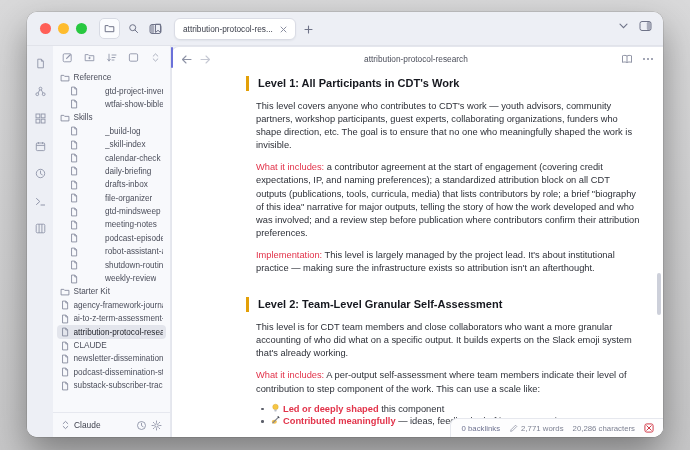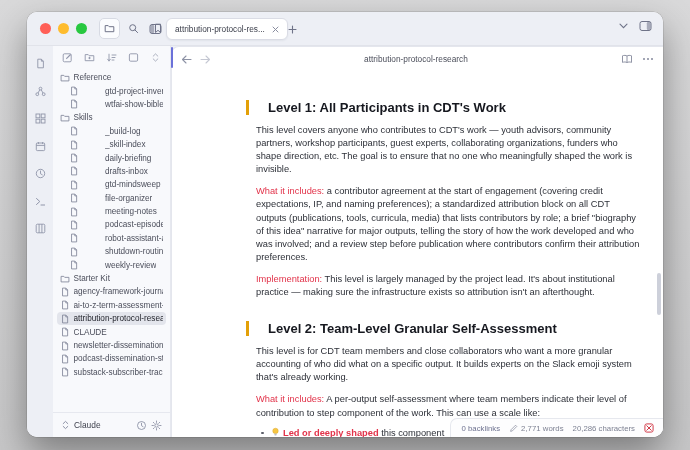--- a/index.html
+++ b/index.html
@@ -17,21 +17,21 @@
     display:flex; flex-direction:column;
   }
   
   .titlebar { height:34px; flex:none; background:#edeff5; border-bottom:1px solid #e1e3ea; position:relative; display:flex; align-items:center; }
   .lights { display:flex; gap:7px; margin-left:13px; }
   .light { width:11px; height:11px; border-radius:50%; }
   .l-close { background:#ff5f57; } .l-min { background:#febc2e; } .l-zoom { background:#28c840; }
   .tb-group { display:flex; align-items:center; gap:3px; margin-left:12px; }
   .icon-btn { width:21px; height:21px; border-radius:5px; display:flex; align-items:center; justify-content:center; color:#6f7388; }
   .icon-btn.active { background:#fbfcfe; border:1px solid #d7dae3; }
-  .tabzone { position:absolute; left:146px; top:6px; display:flex; align-items:center; }
+  .tabzone { position:absolute; left:146px; top:6px; display:flex; align-items:center; gap:8px; }
   .tab { height:22px; background:#fff; border:1px solid #dadce5; border-radius:6px; display:flex; align-items:center; gap:7px; padding:0 8px; font-size:8.3px; color:#3d404c; box-shadow:0 1px 2px rgba(40,44,70,.06); }
   .tab-close { color:#8a8ea0; display:flex; }
   .tb-right { position:absolute; right:11px; top:8px; display:flex; align-items:center; gap:11px; color:#6f7388; }
   
   .main { flex:1; display:flex; min-height:0; background:#edeff5; }
   .ribbon { width:26px; flex:none; display:flex; flex-direction:column; align-items:center; padding-top:9px; gap:9.5px; color:#9095a9; }
   .explorer { width:118px; flex:none; background:#f8f9fc; display:flex; flex-direction:column; border-right:1px solid #e6e8ef; }
   .exp-header { height:23px; flex:none; display:flex; align-items:center; justify-content:space-between; padding:0 9px; color:#9095a9; }
   .tree { flex:1; overflow:hidden; padding:2px 4px 0 4px; }
   .row { display:flex; align-items:center; gap:3.5px; height:13.4px; padding:0 3px; border-radius:4px; font-size:8.2px; color:#4b4e5b; white-space:nowrap; overflow:hidden; }
@@ -44,21 +44,21 @@
   .vaultbar svg { color:#8d92a6; }
   
   .editor { flex:1; min-width:0; background:#fff; position:relative; display:flex; flex-direction:column; border-top-left-radius:8px; border-top:1px solid #e4e6ed; border-left:1px solid #e4e6ed; }
   .divider-accent { position:absolute; left:-1px; top:0; width:2px; height:21px; background:#6b71d9; border-radius:1px; }
   .ed-header { height:24px; flex:none; display:flex; align-items:center; padding:0 9px; gap:8px; }
   .nav-back { color:#8e93a6; display:flex; } .nav-fwd { color:#c5c8d3; display:flex; }
   .ed-title { flex:1; text-align:center; font-size:8.3px; color:#4c4f5b; }
   .ed-actions { display:flex; align-items:center; gap:9px; color:#84899c; }
   .content { flex:1; overflow:hidden; }
   .col { width:384px; margin-left:84px; padding-top:5px; font-size:9.3px; line-height:13.1px; color:#2d3038; }
-  .h { font-size:13px; line-height:15px; font-weight:bold; color:#16181f; border-left:3px solid #e3a008; padding-left:19px; margin:24px 0 0 -10px; }
+  .h { font-size:11px; line-height:15px; font-weight:bold; color:#16181f; border-left:3px solid #e3a008; padding-left:9px; margin:0 0 0 -10px; }
   .h2 { margin-top:22px; }
   .col p { margin:9px 0 0 0; }
   .lead { color:#e2334a; font-weight:normal; }
   .col ul { margin:7px 0 0 0; padding-left:14px; list-style:none; }
   .col li { position:relative; margin:0; line-height:12.6px; }
   .col li::before { content:""; position:absolute; left:-9px; top:5.2px; width:2.6px; height:2.6px; border-radius:50%; background:#5c5f6a; }
   .col li .b { color:#e2334a; font-weight:bold; }
   .emoji { display:inline-block; width:11px; height:10px; vertical-align:-1px; margin-right:2px; }
   .scroll-thumb { position:absolute; right:2px; top:226px; width:4px; height:42px; background:#cdd0da; border-radius:2px; }
   
@@ -235,39 +235,45 @@
         <div class="row d1">
             <svg width="10" height="10" viewBox="0 0 11 11">
               <use href="#i-file"></use>
             </svg>
             <span class="lbl">_skill-index</span>
           </div>
         <div class="row d1">
             <svg width="10" height="10" viewBox="0 0 11 11">
               <use href="#i-file"></use>
             </svg>
+            <span class="lbl">calendar-check</span>
+          </div>
+        <div class="row d1">
+            <svg width="10" height="10" viewBox="0 0 11 11">
+              <use href="#i-file"></use>
+            </svg>
             <span class="lbl">daily-briefing</span>
           </div>
         <div class="row d1">
             <svg width="10" height="10" viewBox="0 0 11 11">
               <use href="#i-file"></use>
             </svg>
             <span class="lbl">drafts-inbox</span>
           </div>
         <div class="row d1">
             <svg width="10" height="10" viewBox="0 0 11 11">
               <use href="#i-file"></use>
             </svg>
+            <span class="lbl">file-organizer</span>
+          </div>
+        <div class="row d1">
+            <svg width="10" height="10" viewBox="0 0 11 11">
+              <use href="#i-file"></use>
+            </svg>
             <span class="lbl">gtd-mindsweep</span>
-          </div>
-        <div class="row d1">
-            <svg width="10" height="10" viewBox="0 0 11 11">
-              <use href="#i-file"></use>
-            </svg>
-            <span class="lbl">file-organizer</span>
           </div>
         <div class="row d1">
             <svg width="10" height="10" viewBox="0 0 11 11">
               <use href="#i-file"></use>
             </svg>
             <span class="lbl">meeting-notes</span>
           </div>
         <div class="row d1">
             <svg width="10" height="10" viewBox="0 0 11 11">
               <use href="#i-file"></use>

